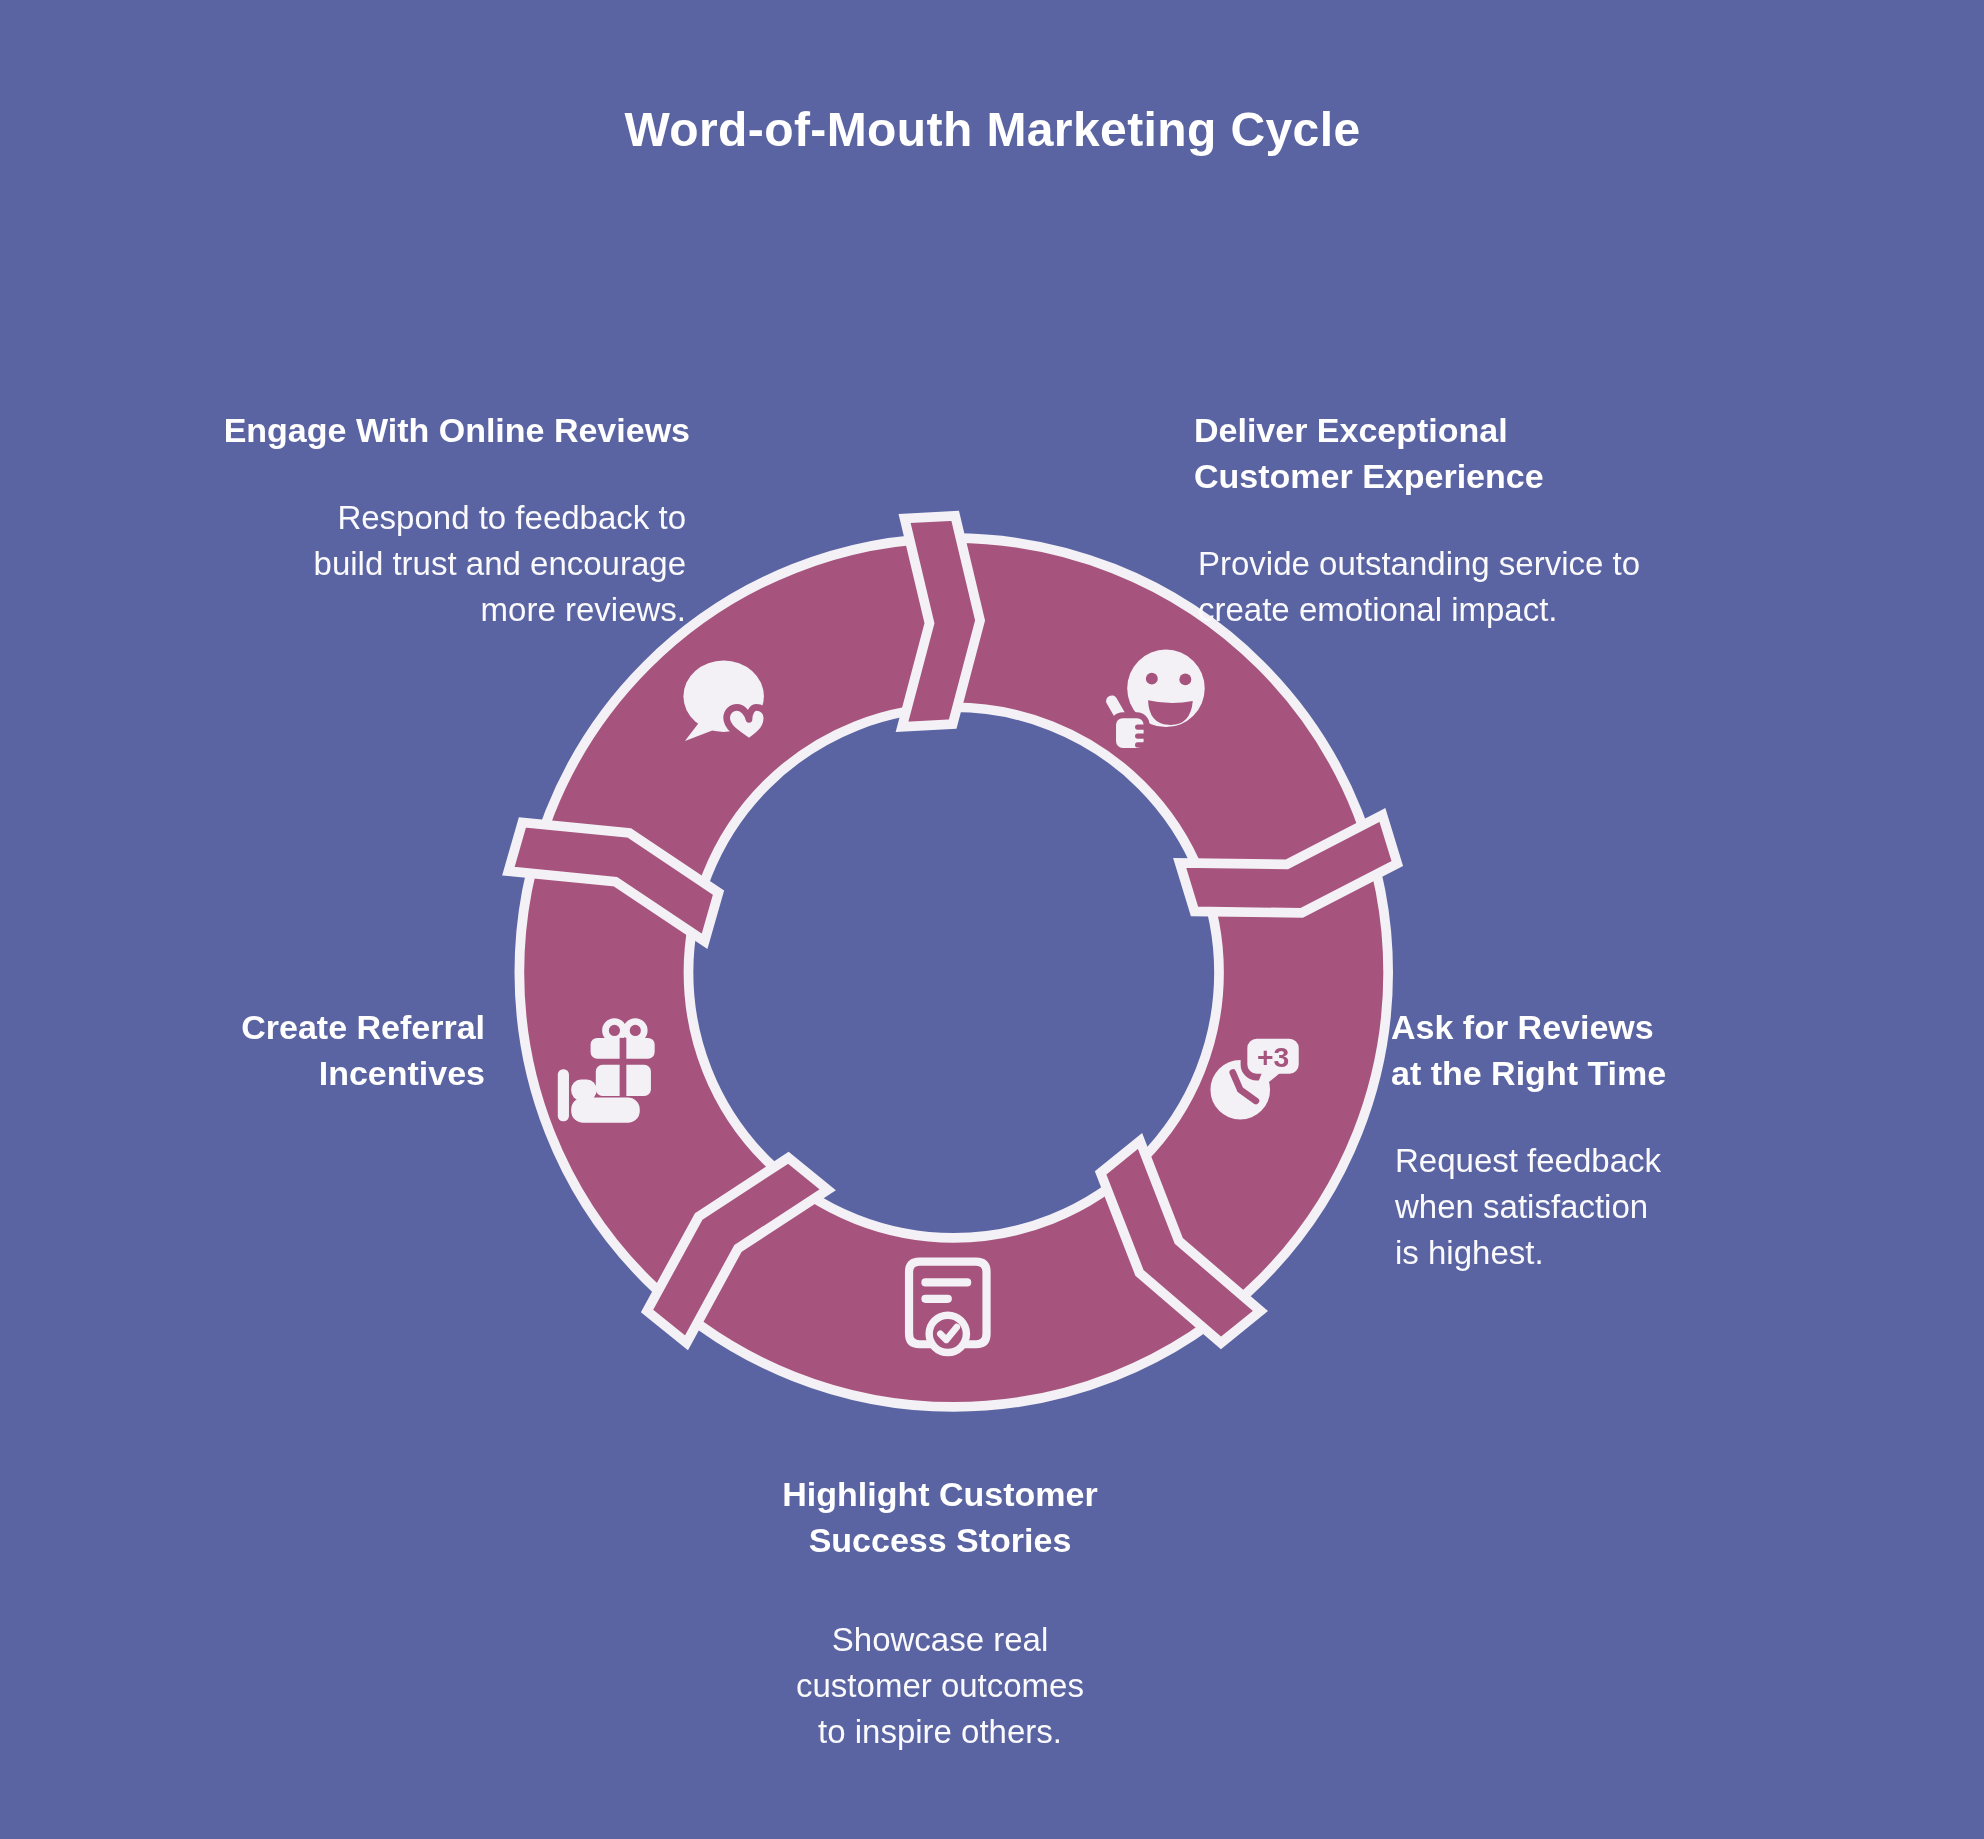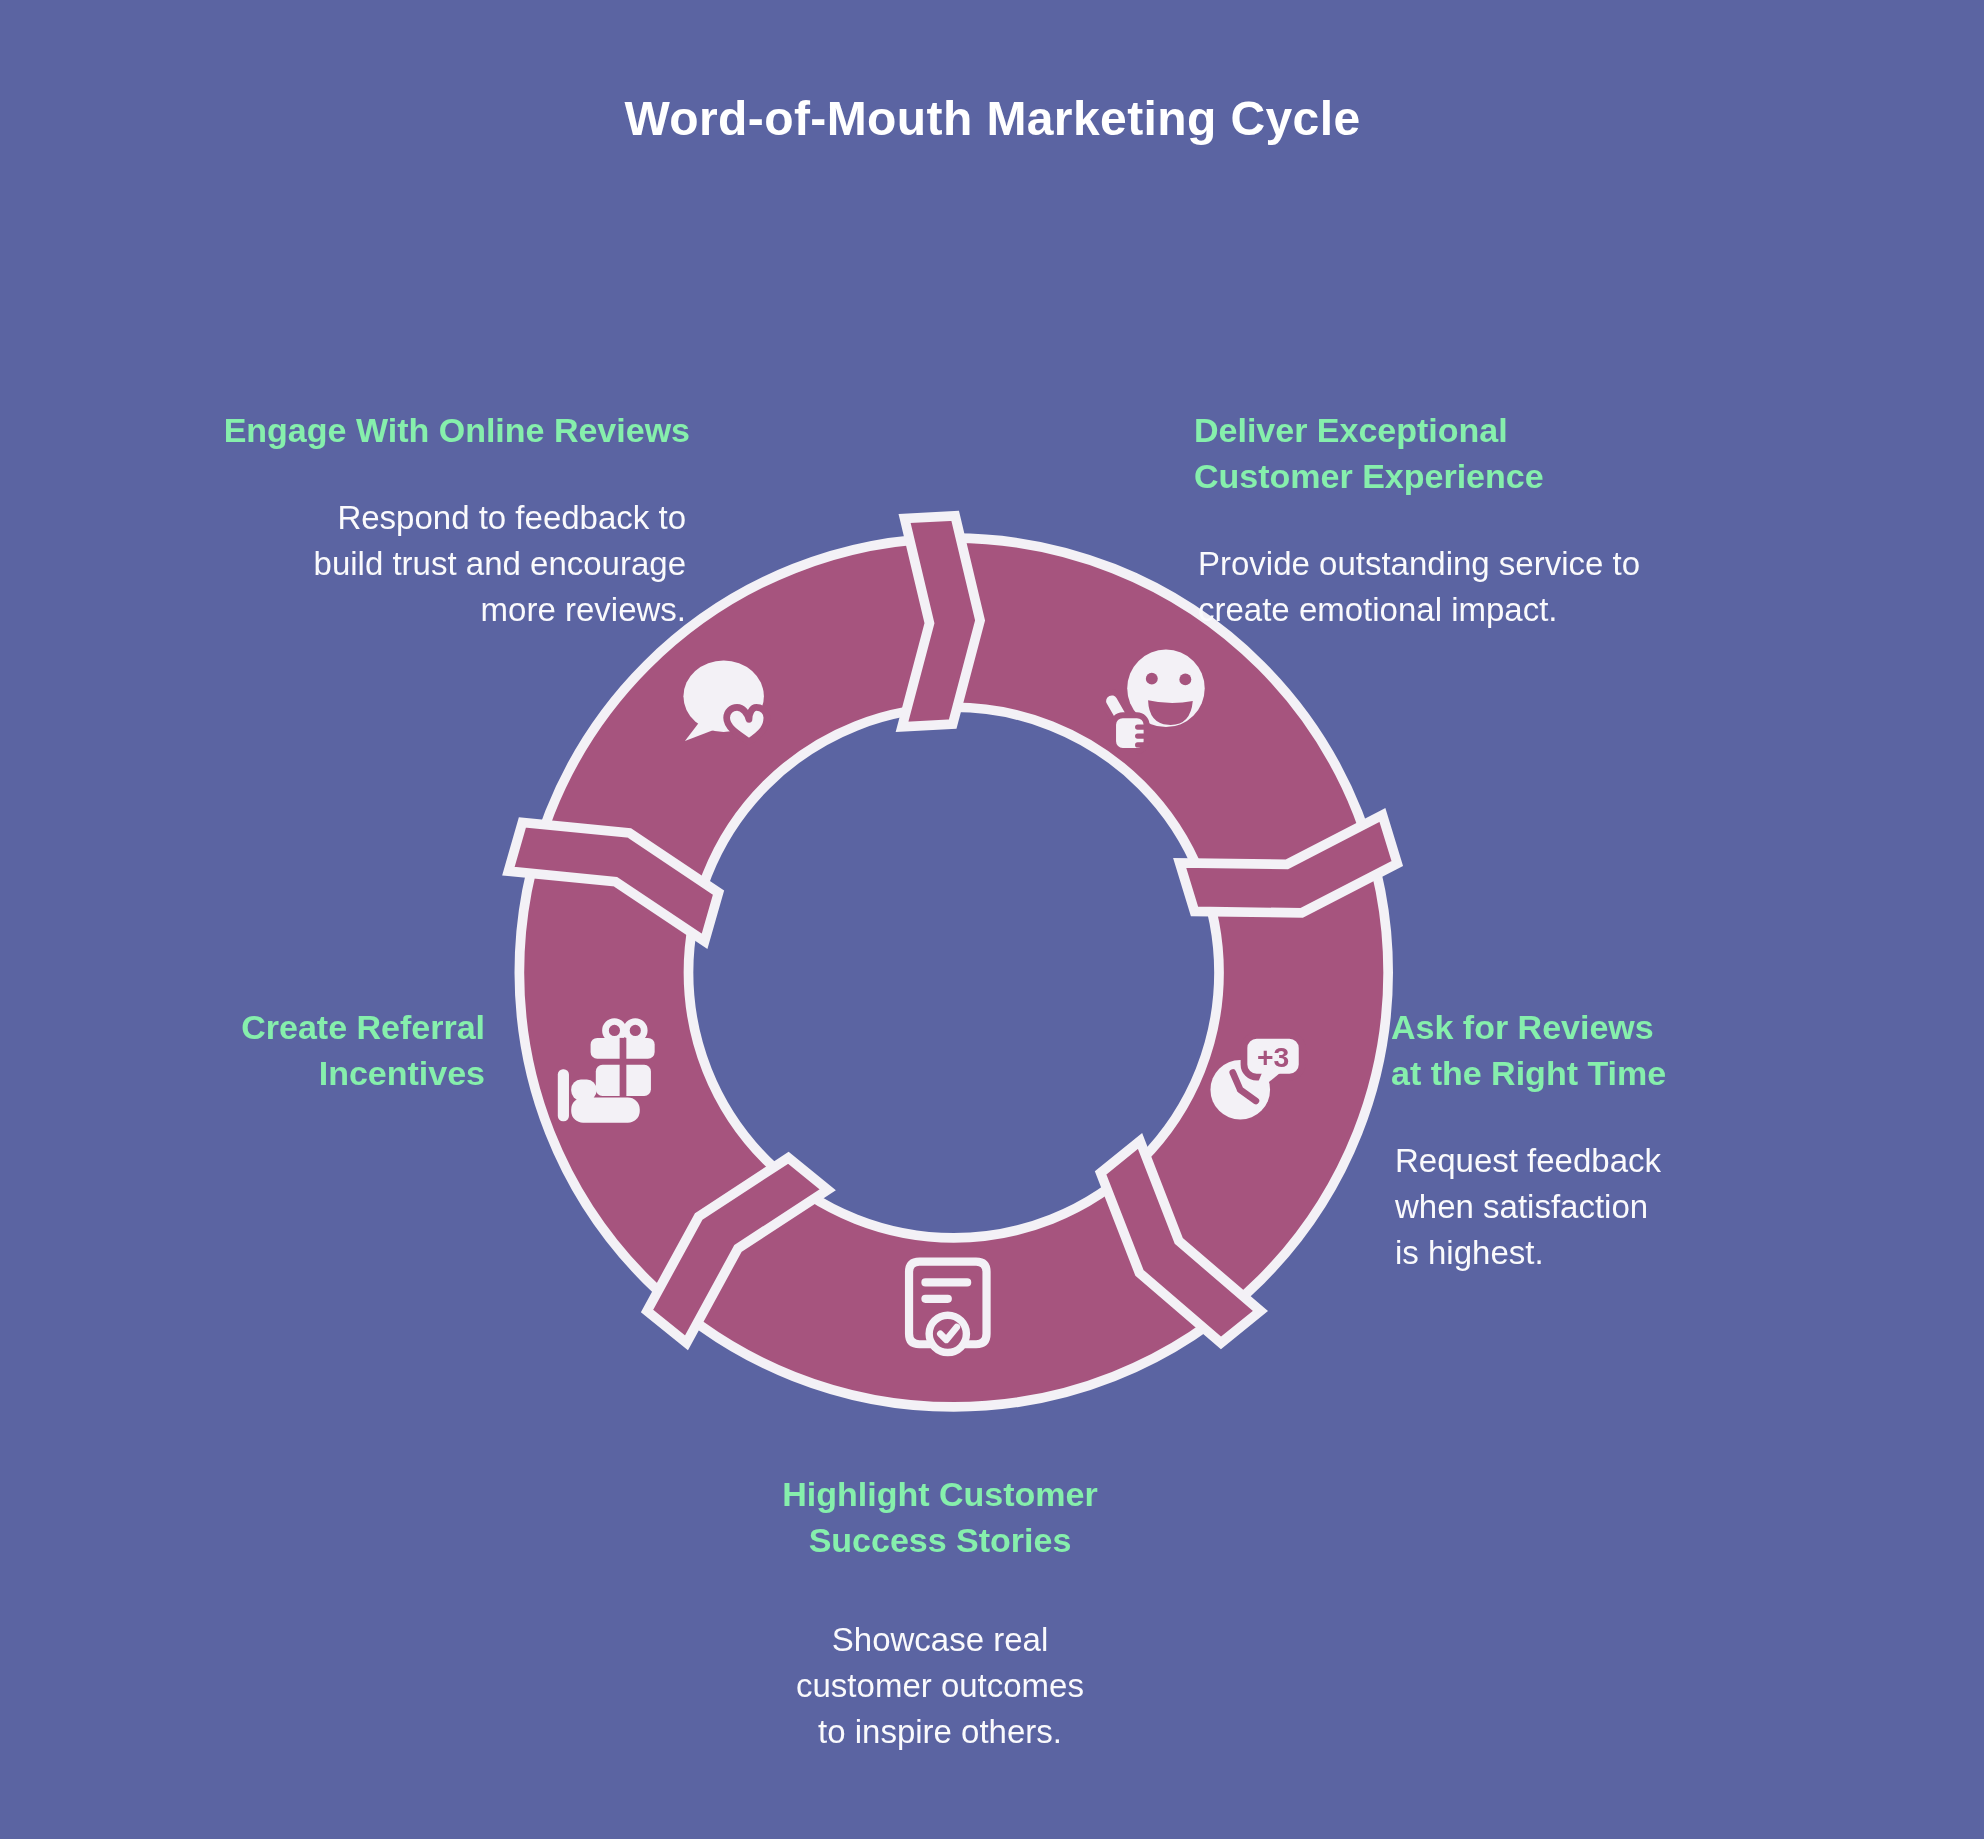--- a/index.html
+++ b/index.html
@@ -2,31 +2,31 @@
 <html style="--bg: #5b64a2; --ring: #a6547e; --paper: #f3f1f6; --text: #fafafc;font-size:12px"><head>
 <meta charset="utf-8">
 <style>
   :root{
     --bg:#5b64a2; --ring:#a6547e; --paper:#f3f1f6; --text:#fafafc;
   }
   *{box-sizing:border-box}
   html,body{margin:0;padding:0}
   body{width:1985px;height:1840px;background:var(--bg);font-family:"Liberation Sans",sans-serif;overflow:hidden}
   .stage{position:relative;width:1985px;height:1840px}
-  .title{position:absolute;left:0;right:0;top:88px;margin:1px;text-align:center;
+  .title{position:absolute;left:0;right:0;top:88px;margin:12px;text-align:center;
          font:700 48px/60px "Liberation Sans",sans-serif;color:#ffffff;letter-spacing:0.4px}
   svg.ring{position:absolute;left:0;top:0}
   .fp{fill:var(--paper)} .fr{fill:var(--ring)}
   .sp{stroke:var(--paper)} .sr{stroke:var(--ring)}
   .outer{fill:var(--ring);stroke:var(--paper);stroke-width:13}
   .inner{fill:var(--bg);stroke:var(--paper);stroke-width:13}
   .band{fill:var(--ring);stroke:var(--paper);stroke-width:13;stroke-linejoin:miter}
   .badge{font:700 38px "Liberation Sans",sans-serif;fill:var(--ring)}
   .label{position:absolute;white-space:pre-line}
-  .label h2{font:700 34px/46px "Liberation Sans",sans-serif;color:#86efac;margin:0 0 24px 0}
+  .label h2{font:700 34px/46px "Liberation Sans",sans-serif;color:#ffffff;margin:0 0 24px 0}
   .label p{font:400 33px/46px "Liberation Sans",sans-serif;color:var(--text);margin:4px}
   #label-engage{left:198px;top:393px;width:492px;text-align:right}
   #label-deliver{left:1194px;top:393px;width:566px;text-align:left}
   #label-ask{left:1391px;top:990px;width:432px;text-align:left}
   #label-create{left:115px;top:990px;width:370px;text-align:right}
   #label-highlight{left:642px;top:1457px;width:596px;text-align:center}
   #label-highlight h2{margin-bottom:36px}
 </style>
 </head>
 <body>

